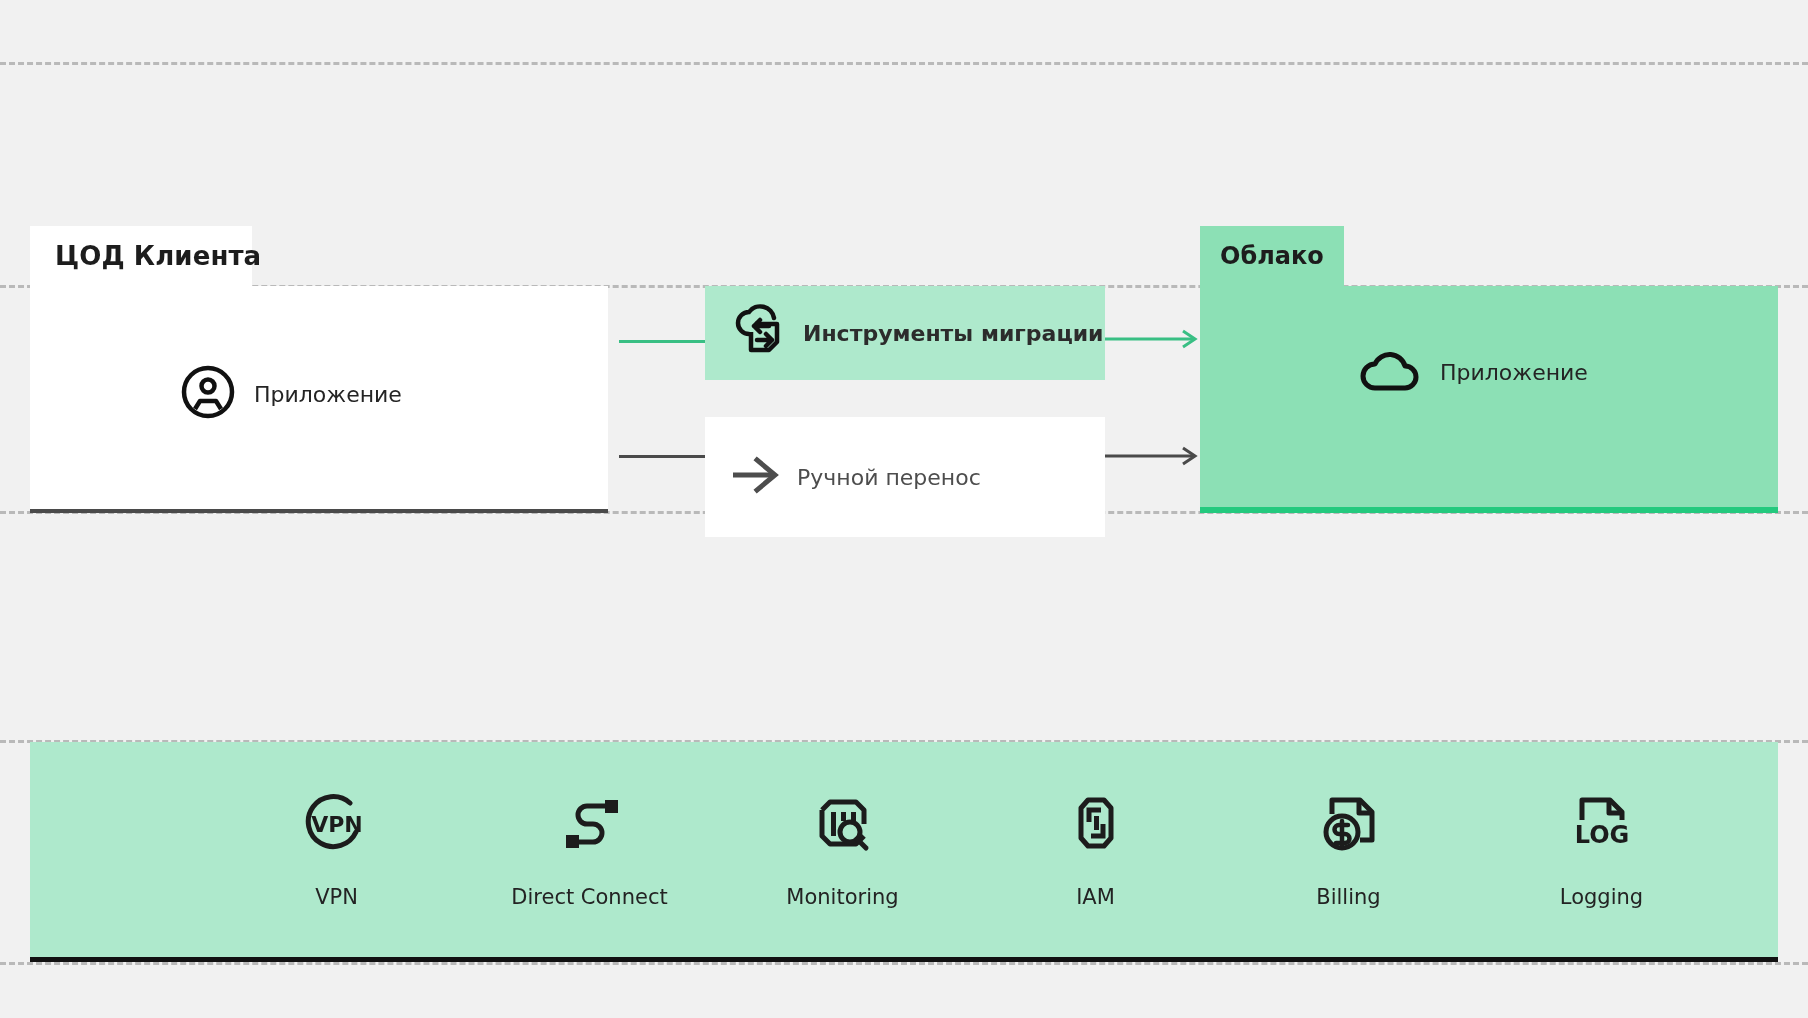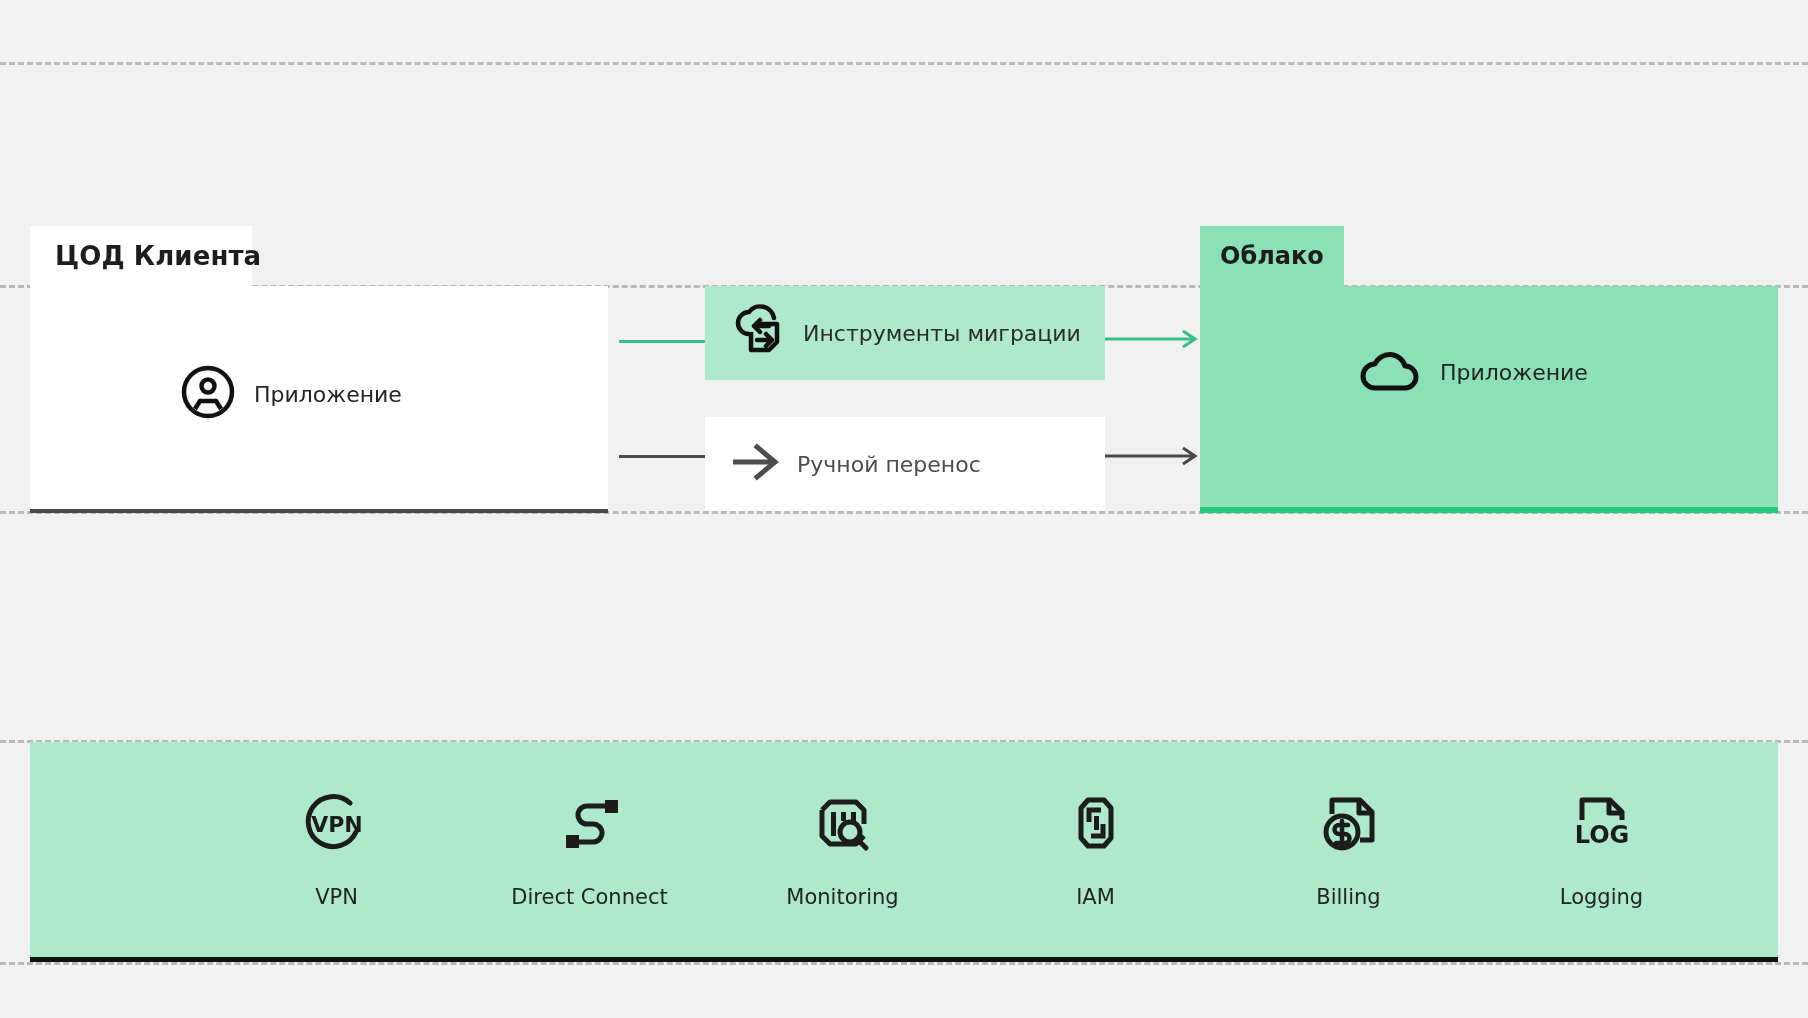--- a/index.html
+++ b/index.html
@@ -89,35 +89,35 @@
     box-sizing: border-box;
     padding-left: 24px;
     gap: 16px;
     z-index: 4;
   }
   .manual-box {
     position: absolute;
     left: 705px;
     top: 417px;
     width: 400px;
-    height: 94px;
+    height: 120px;
     background: #ffffff;
     display: flex;
     align-items: center;
     box-sizing: border-box;
     padding-left: 24px;
     gap: 16px;
     z-index: 4;
   }
   .path-label {
     font-size: 22px;
     color: #4d4d4d;
     white-space: nowrap;
   }
-  .mig-box .path-label { color: #2c2c2c; }
+  .mig-box .path-label { color: #2c2c2c; font-weight: bold; }
 
   
   .conn {
     position: absolute;
     height: 0;
     z-index: 3;
   }
   .conn.green-in  { left: 619px;  top: 340px; width: 86px;  border-top: 3px solid #39bf84; }
   .conn.gray-in   { left: 619px;  top: 455px; width: 86px;  border-top: 3px solid #4a4a4a; }
 

